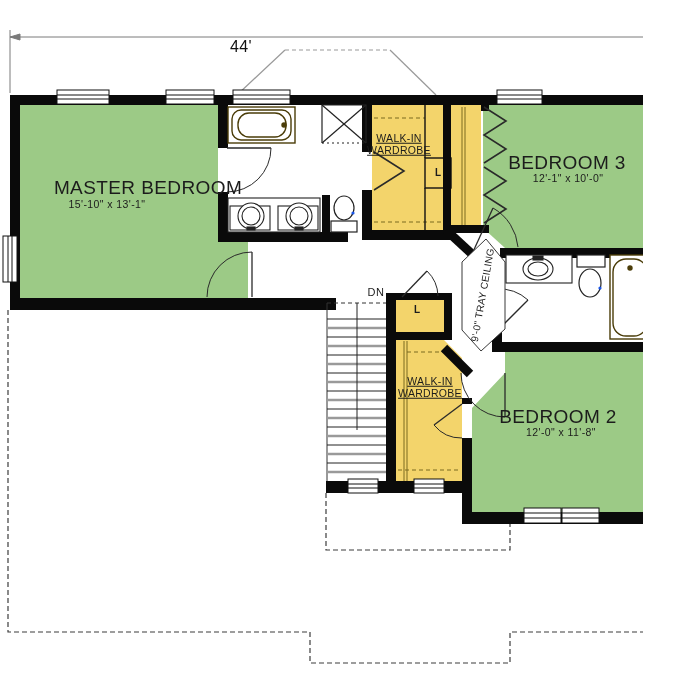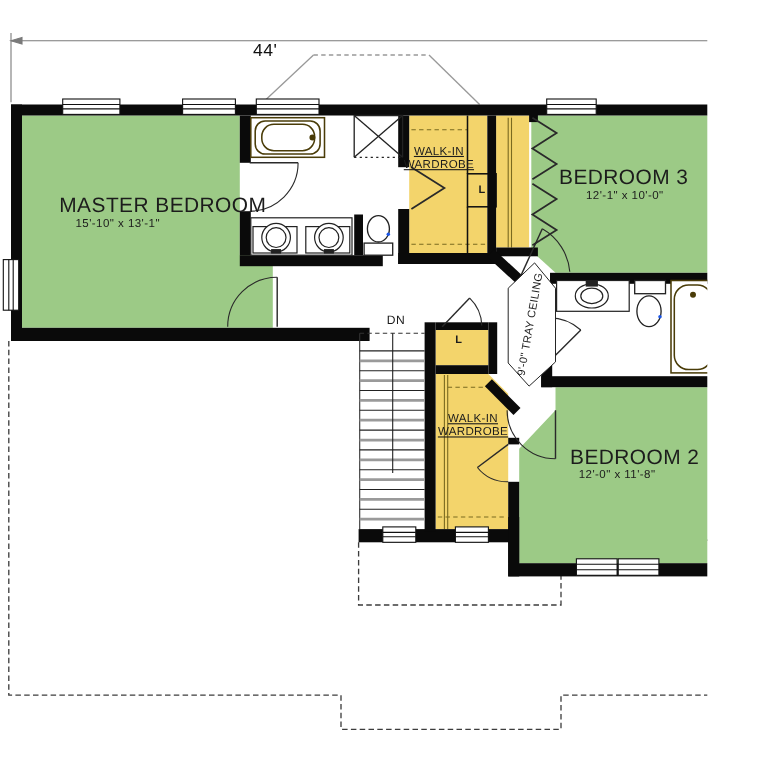--- a/index.html
+++ b/index.html
@@ -5,21 +5,21 @@
   html,body{margin:0;padding:0;background:#ffffff;}
   .plan{position:relative;width:643px;height:700px;background:#ffffff;overflow:hidden;
         font-family:"Liberation Sans", sans-serif;}
   .plan svg{position:absolute;left:0;top:0;}
   .lbl{position:absolute;transform:translate(-50%,-50%);color:#1c1c1c;white-space:nowrap;
        letter-spacing:0.4px;line-height:1;}
   .room-name{font-size:19px;}
   .room-size{font-size:10.5px;}
   .closet-name{font-size:10.5px;letter-spacing:0.3px;text-decoration:underline;}
   .linen{font-size:10px;font-weight:bold;letter-spacing:0;}
-  .dn{font-size:11px;letter-spacing:0.5px;}
+  .dn{font-size:11px;letter-spacing:0.5px;margin-left:16px;}
   .dim{font-size:16px;color:#111;}
   .dim-side{font-size:14px;transform:translate(-50%,-50%) rotate(-90deg);}
   .tray{font-size:10px;transform:translate(-50%,-50%) rotate(-80deg);letter-spacing:0.2px;}
 </style>
 </head>
 <body>
 
 <div class="plan">
 
 <svg width="700" height="700" viewBox="0 0 700 700">
@@ -262,21 +262,21 @@
 
   <div class="lbl dim" style="left:241px;top:47px;">44'</div>
   <div class="lbl dim-side" style="left:686px;top:307px;">28'-6"</div>
 
   <div class="lbl room-name" style="left:107px;top:187px;margin-left:41px;">MASTER BEDROOM</div>
   <div class="lbl room-size" style="left:107px;top:204px;">15'-10" x 13'-1"</div>
 
   <div class="lbl room-name" style="left:567px;top:162px;">BEDROOM 3</div>
   <div class="lbl room-size" style="left:568px;top:178px;">12'-1" x 10'-0"</div>
 
-  <div class="lbl room-name" style="left:558px;top:416px;margin-left:19px;">BEDROOM 2</div>
+  <div class="lbl room-name" style="left:558px;top:416px;">BEDROOM 2</div>
   <div class="lbl room-size" style="left:561px;top:432px;">12'-0" x 11'-8"</div>
 
   <div class="lbl closet-name" style="left:399px;top:138px;">WALK-IN</div>
   <div class="lbl closet-name" style="left:399px;top:150px;">WARDROBE</div>
 
   <div class="lbl closet-name" style="left:430px;top:381px;">WALK-IN</div>
   <div class="lbl closet-name" style="left:430px;top:393px;">WARDROBE</div>
 
   <div class="lbl linen" style="left:438px;top:173px;">L</div>
   <div class="lbl linen" style="left:417px;top:310px;">L</div>

